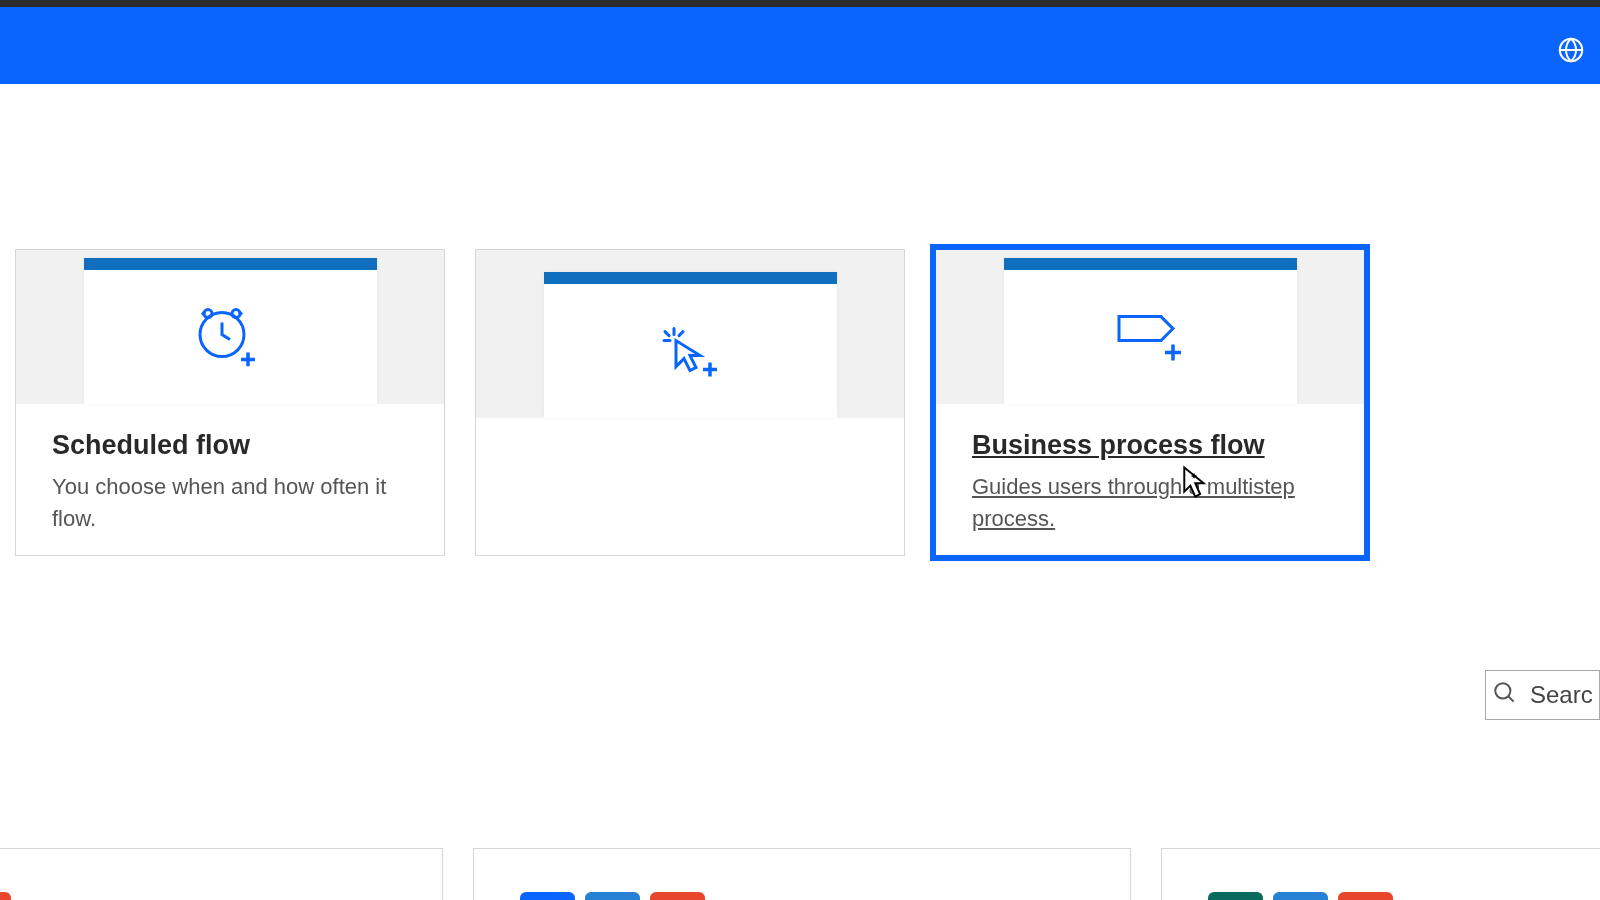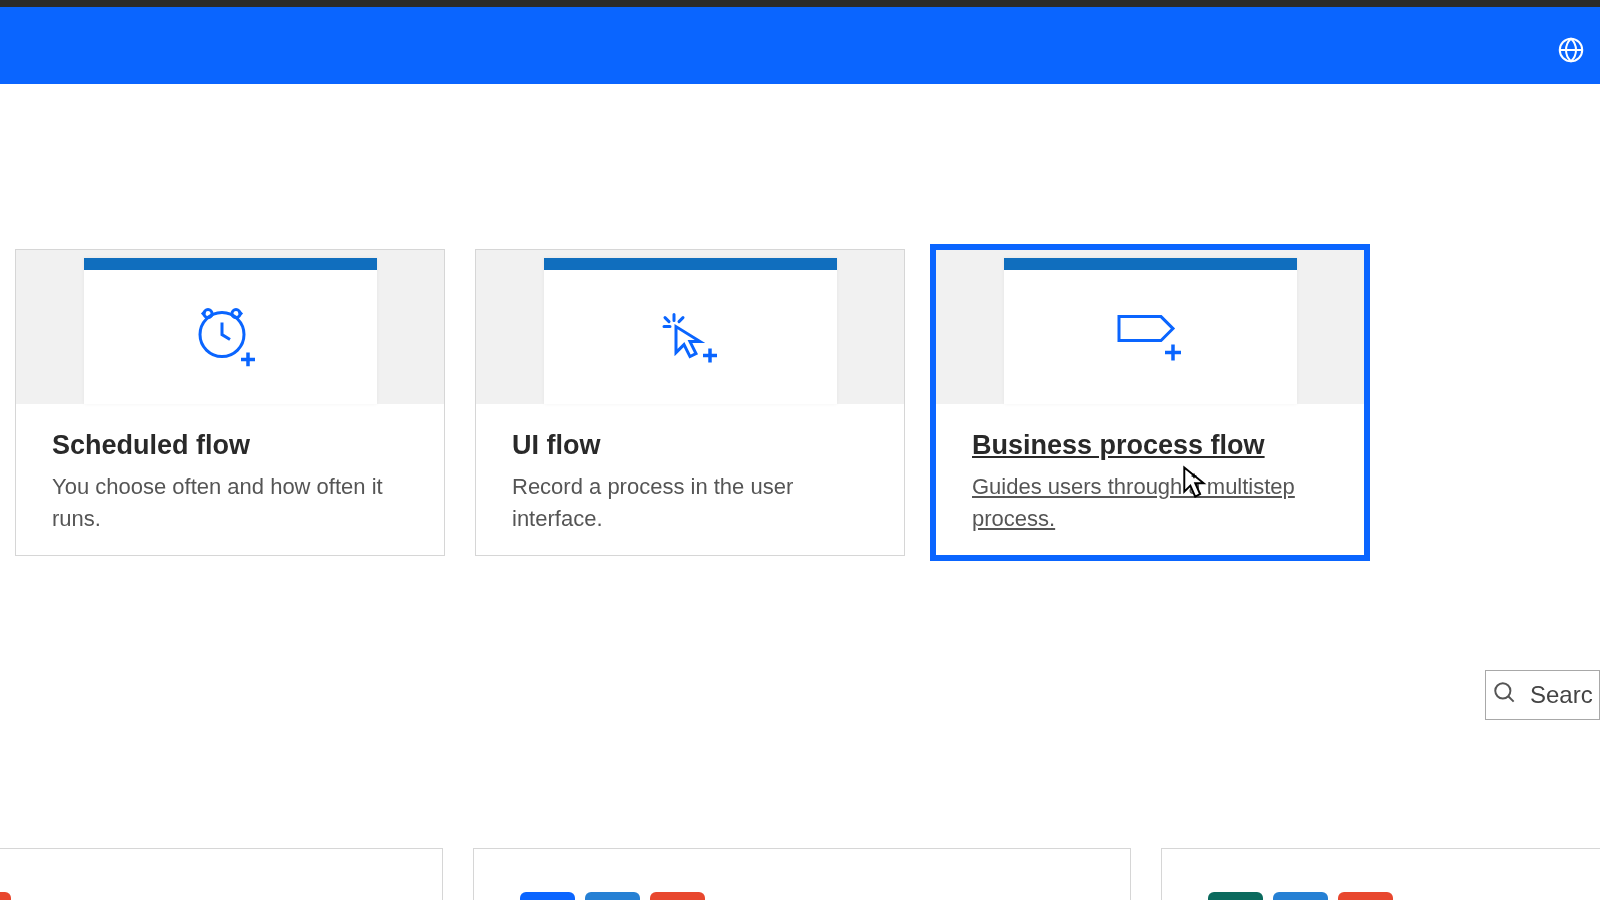--- a/index.html
+++ b/index.html
@@ -196,41 +196,37 @@
             <path d="M11 7l-3 3"></path>
             <circle cx="42" cy="9" r="4" fill="none"></circle>
             <path d="M45 7l3 3"></path>
             <path d="M54 48v14M47 55h14" stroke-width="3.5"></path>
           </svg>
         </div>
       </div>
     </div>
     <div class="card-body">
       <div class="card-title">Scheduled flow</div>
-      <div class="card-desc">You choose often and how often it runs.</div>
+      <div class="card-desc">You choose when and how often it flow.</div>
     </div>
   </div>
 
   <div class="card">
     <div class="card-hero">
       <div class="hero-inner">
         <div class="hero-stripe"></div>
         <div class="hero-icon-wrap">
           <svg width="72" height="62" viewBox="0 0 72 62" fill="none" stroke="#0a65ff" stroke-width="3">
             <path d="M22 22 L22 48 L30 40 L36 52 L42 49 L36 37 L46 37 Z" fill="none"></path>
             <path d="M10 22 L16 22 M20 10 L20 16 M11 13 L15 17 M29 13 L25 17" stroke-linecap="round"></path>
             <path d="M56 44v14M49 51h14" stroke-width="3.5"></path>
           </svg>
         </div>
       </div>
     </div>
-    <div class="card-body">
-      <div class="card-title">UI flow</div>
-      <div class="card-desc">Record a process in the user interface.</div>
-    </div>
   </div>
 
   <div class="card selected">
     <div class="card-hero">
       <div class="hero-inner">
         <div class="hero-stripe"></div>
         <div class="hero-icon-wrap">
           <svg width="82" height="62" viewBox="0 0 82 62" fill="none" stroke="#0a65ff" stroke-width="3">
             <path d="M10 12 H52 L64 24 L52 36 H10 Z"></path>
             <path d="M64 40v16M56 48h16" stroke-width="3.5"></path>

